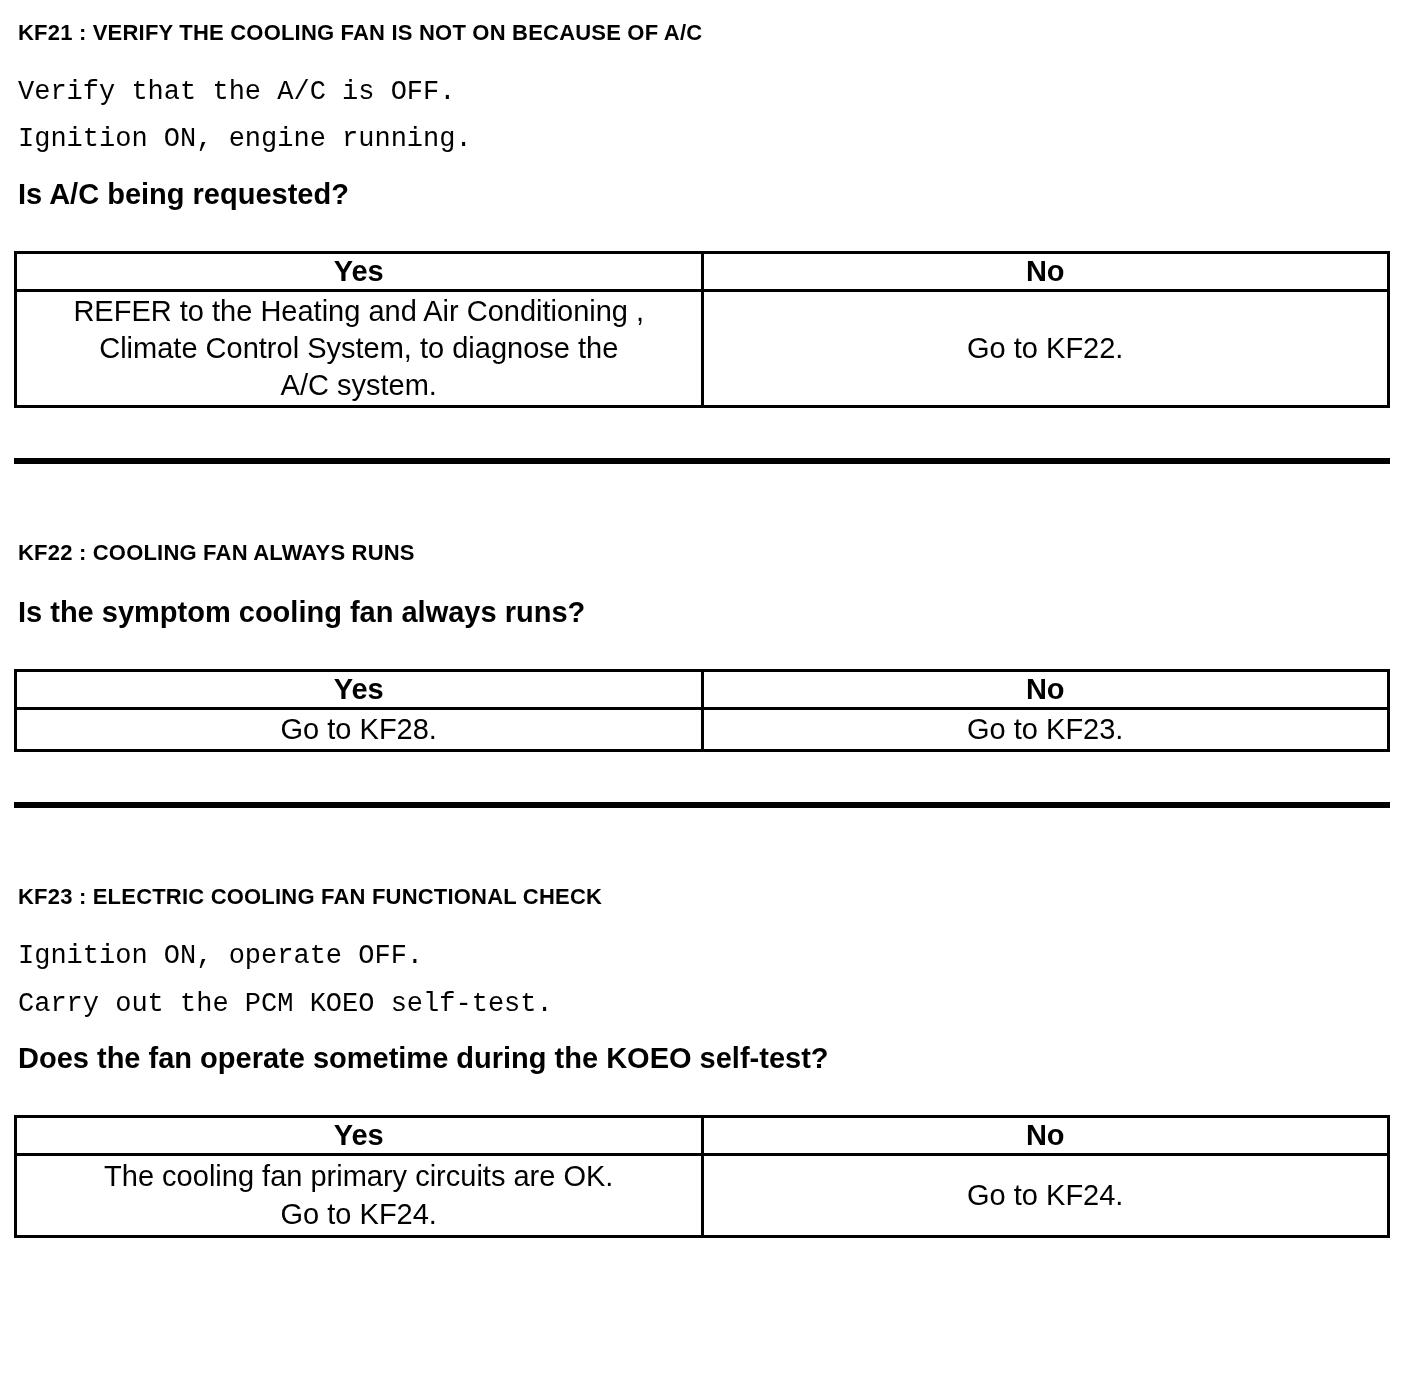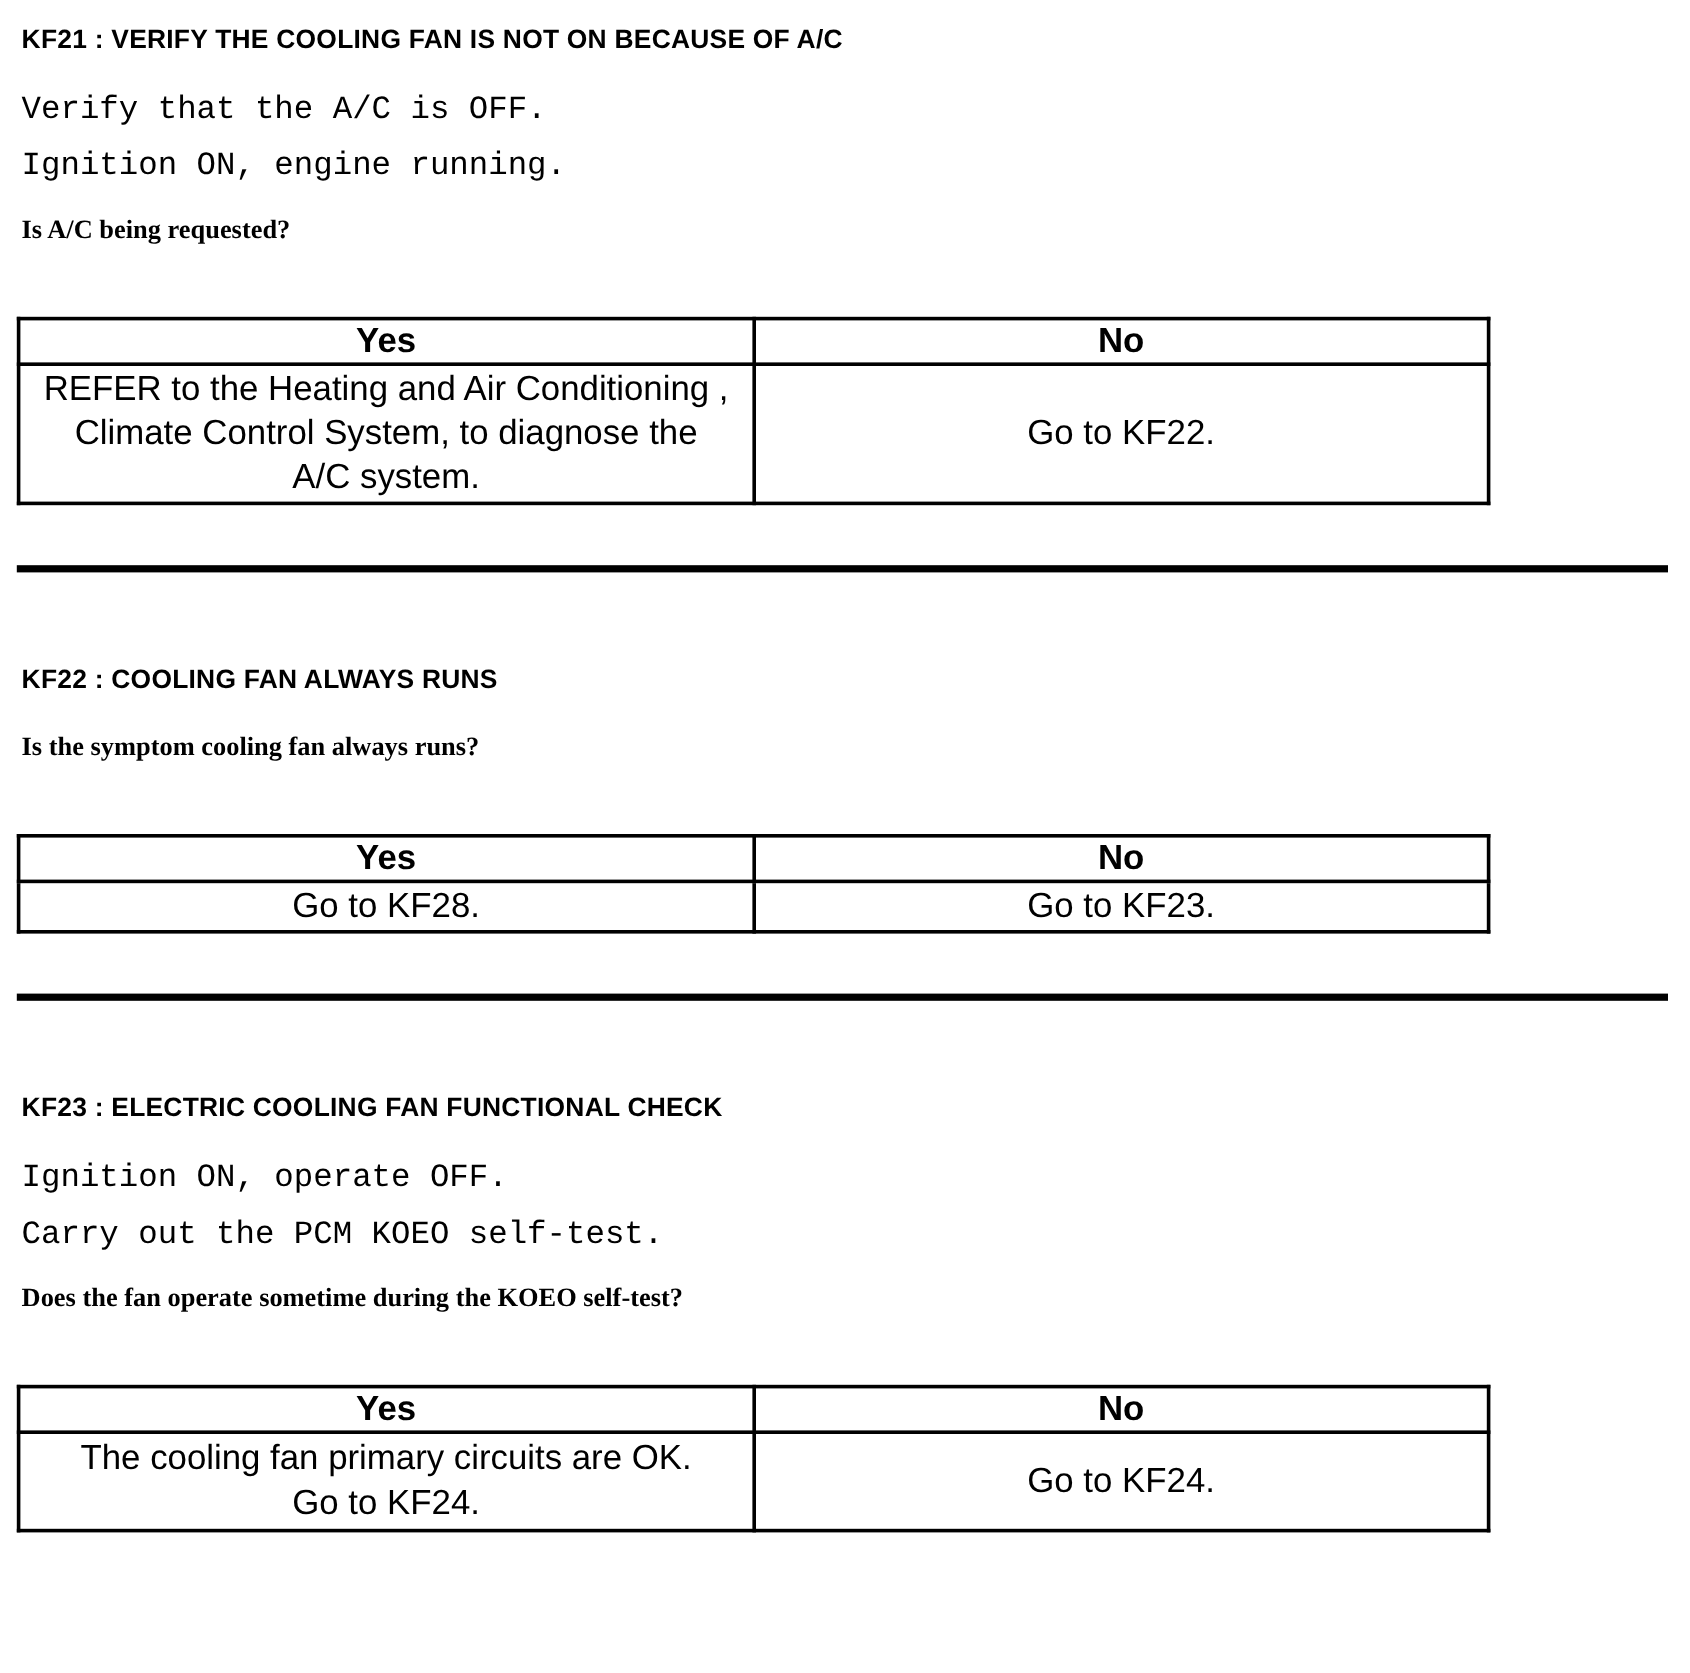--- a/index.html
+++ b/index.html
@@ -23,30 +23,29 @@
     letter-spacing: 0.2px;
   }
   .body-line {
     font-size: 27px;
     line-height: 1.2;
     margin: 0 0 15px 4px;
     white-space: pre-wrap;
     font-family: Liberation Mono, monospace;
   }
   .question {
-    font-size: 22px;
+    font-size: 29px;
     font-weight: bold;
     margin: 22px 0 0 4px;
-    font-family: Liberation Serif, serif;
   }
   table.yn-table {
     border-collapse: collapse;
     table-layout: fixed;
-    width: 1228px;
-    margin-top: 60px;
+    width: 1376px;
+    margin-top: 40px;
   }
   table.yn-table th, table.yn-table td {
     border: 3px solid #000000;
     font-size: 29px;
     padding: 1px 8px;
   }
   table.yn-table th {
     font-weight: bold;
     text-align: center;
     height: 38px;

